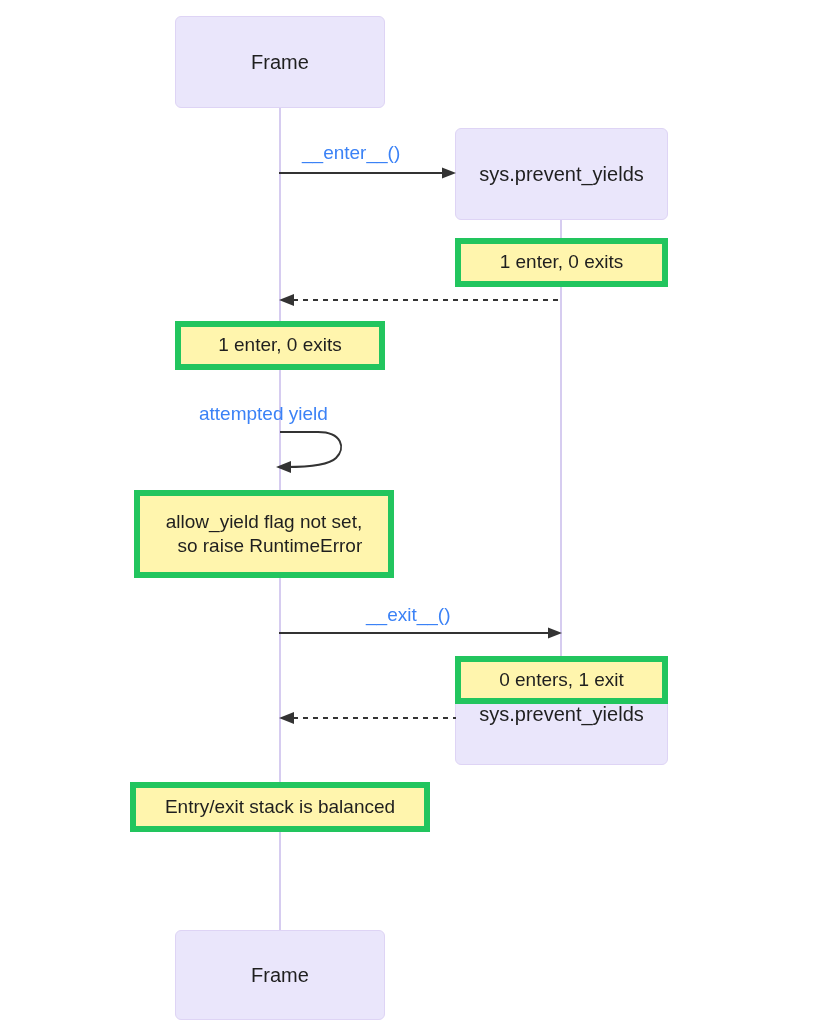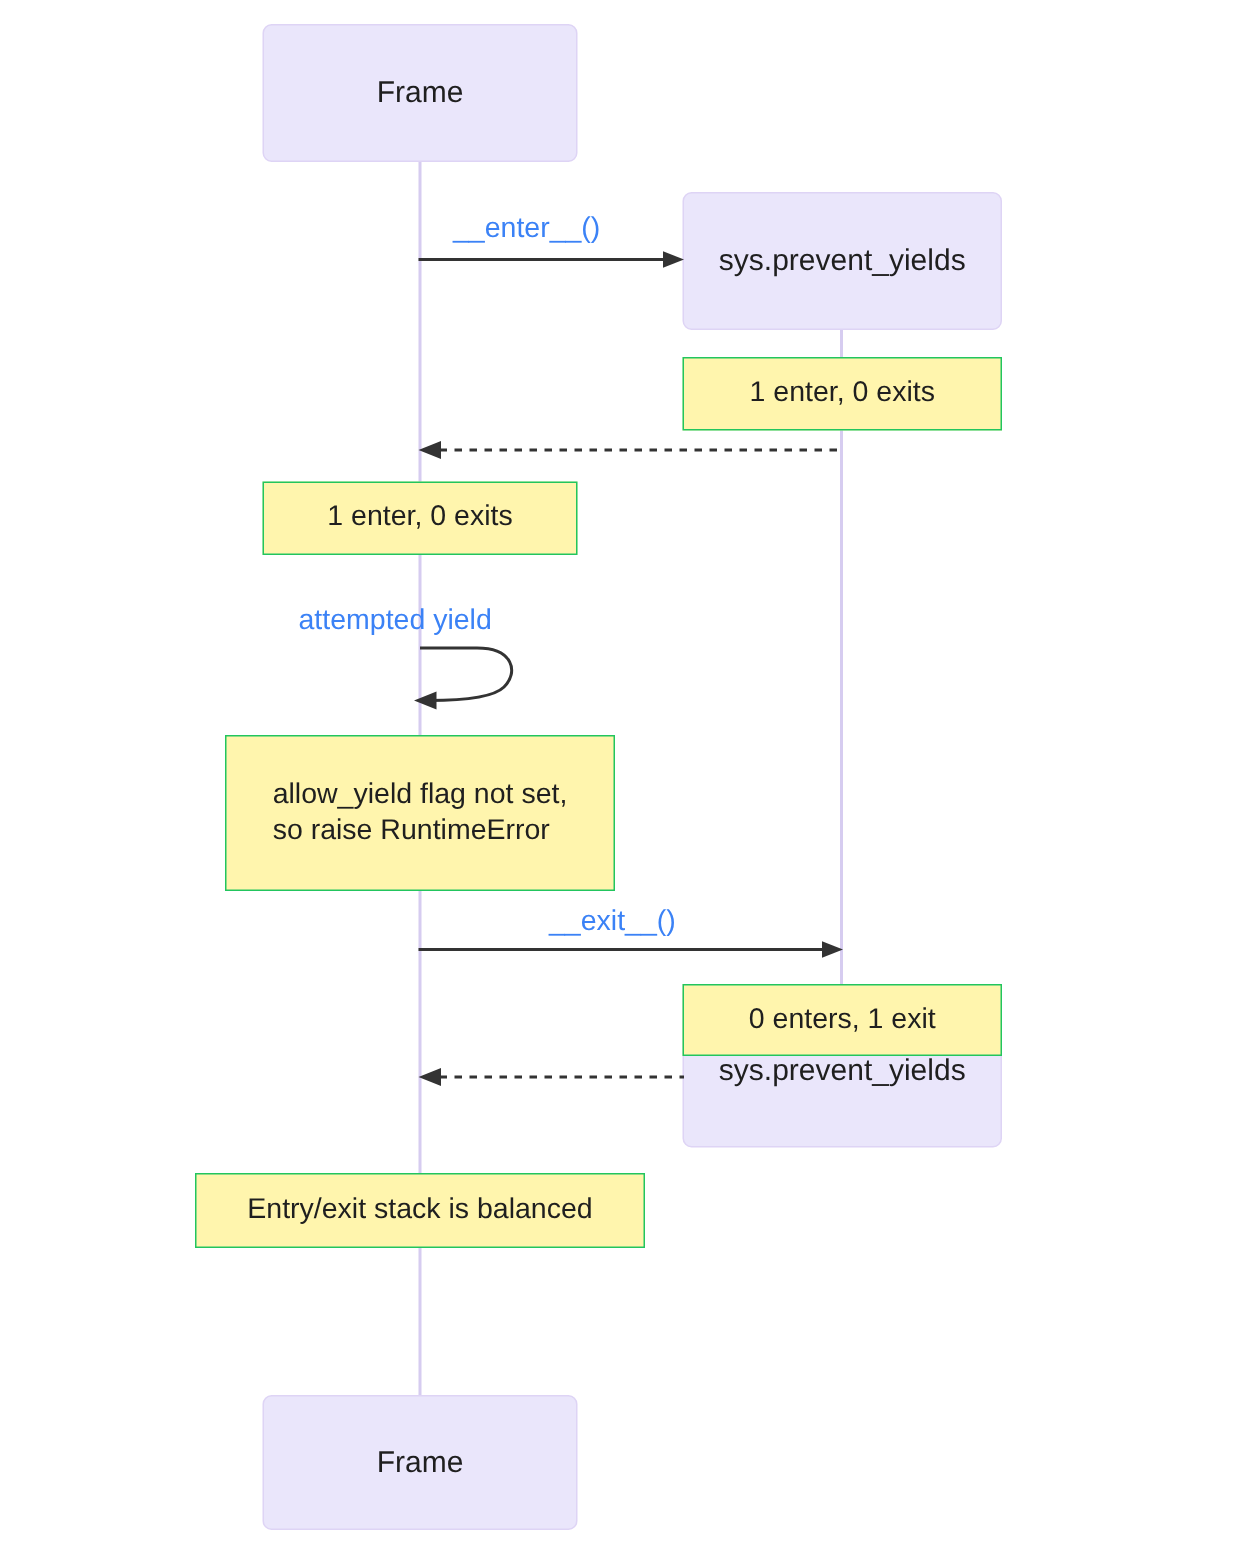--- a/index.html
+++ b/index.html
@@ -32,28 +32,28 @@
     font-size: 20px;
     box-sizing: border-box;
   }
   .actor-label {
     line-height: 1.2;
     text-align: center;
   }
   .note-box {
     position: absolute;
     background: #fff5ad;
-    border: 1px solid #22c55e;
+    border: 6px solid #22c55e;
     display: flex;
     align-items: center;
     justify-content: center;
     color: #1f1f1f;
     font-size: 19px;
     box-sizing: border-box;
-    text-align: left;
+    text-align: right;
   }
   .note-text {
     line-height: 1.28;
     white-space: pre-line;
     padding: 0 8px;
   }
   .msg-label {
     position: absolute;
     color: #3b82f6;
     font-size: 19px;
@@ -98,21 +98,21 @@
   <div class="note-box" style="left:175px; top:321px; width:210px; height:49px;">
     <span class="note-text">1 enter, 0 exits</span>
   </div>
 
   <div class="msg-label" style="left:199px; top:403px;">attempted yield</div>
   <svg class="arrow-svg" style="left:272px; top:428px;" width="90" height="46" viewBox="0 0 90 46">
     <path d="M8 4 L46 4 C70 4 74 20 64 30 C56 38 30 39 14 39" stroke="#333333" stroke-width="2" fill="none"></path>
     <path d="M4 39 L19 33 L19 45 Z" fill="#333333"></path>
   </svg>
 
-  <div class="note-box" style="left:150px; top:490px; width:260px; height:104px;">
+  <div class="note-box" style="left:134px; top:490px; width:260px; height:88px;">
     <span class="note-text">allow_yield flag not set,
 so raise RuntimeError</span>
   </div>
 
   <div class="msg-label" style="left:366px; top:604px;">__exit__()</div>
   <svg class="arrow-svg" style="left:279px; top:626px;" width="283" height="14" viewBox="0 0 283 14">
     <line x1="0" y1="7" x2="272" y2="7" stroke="#333333" stroke-width="2"></line>
     <path d="M283 7 L269 1.5 L269 12.5 Z" fill="#333333"></path>
   </svg>
 

